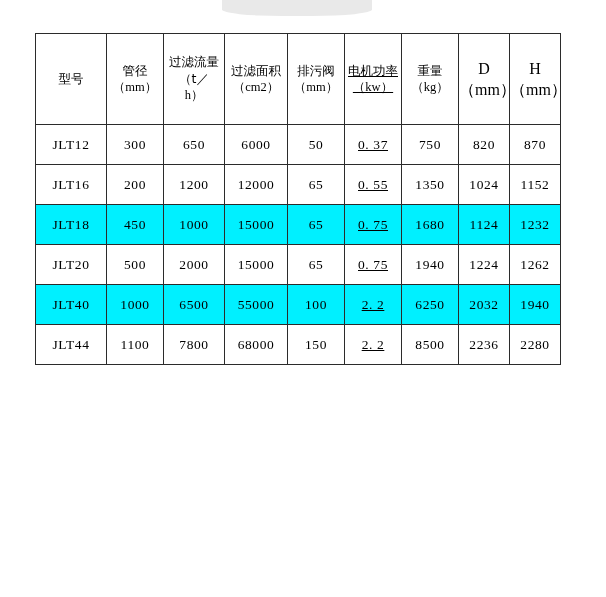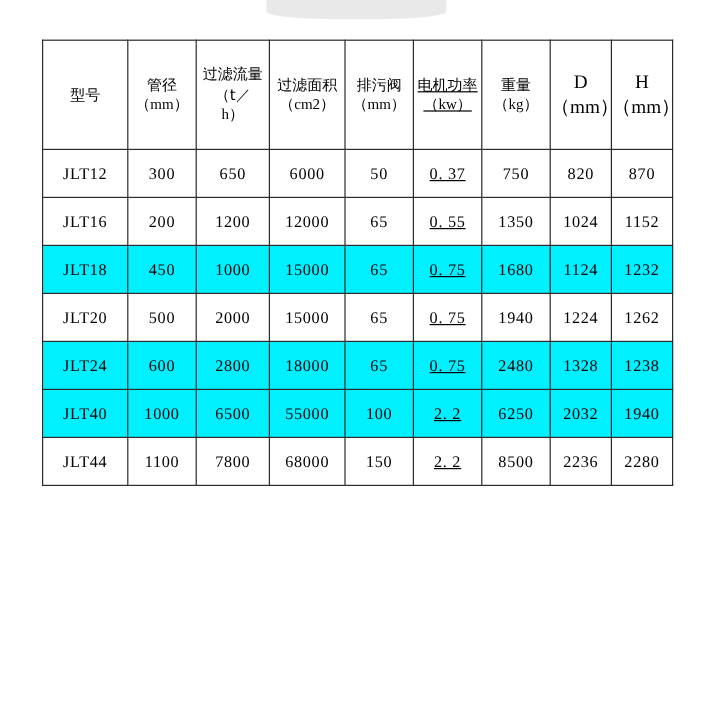--- a/index.html
+++ b/index.html
@@ -171,31 +171,20 @@
             <td class="col1">500</td>
             <td class="col2">2000</td>
             <td class="col3">15000</td>
             <td class="col4">65</td>
             <td class="col5">0. 75</td>
             <td class="col6">1940</td>
             <td class="col7">1224</td>
             <td class="col8">1262</td>
           </tr>
           <tr class="alt">
-            <td class="col0">JLT24</td>
-            <td class="col1">600</td>
-            <td class="col2">2800</td>
-            <td class="col3">18000</td>
-            <td class="col4">65</td>
-            <td class="col5">0. 75</td>
-            <td class="col6">2480</td>
-            <td class="col7">1328</td>
-            <td class="col8">1238</td>
-          </tr>
-          <tr class="alt">
             <td class="col0">JLT40</td>
             <td class="col1">1000</td>
             <td class="col2">6500</td>
             <td class="col3">55000</td>
             <td class="col4">100</td>
             <td class="col5">2. 2</td>
             <td class="col6">6250</td>
             <td class="col7">2032</td>
             <td class="col8">1940</td>
           </tr>

